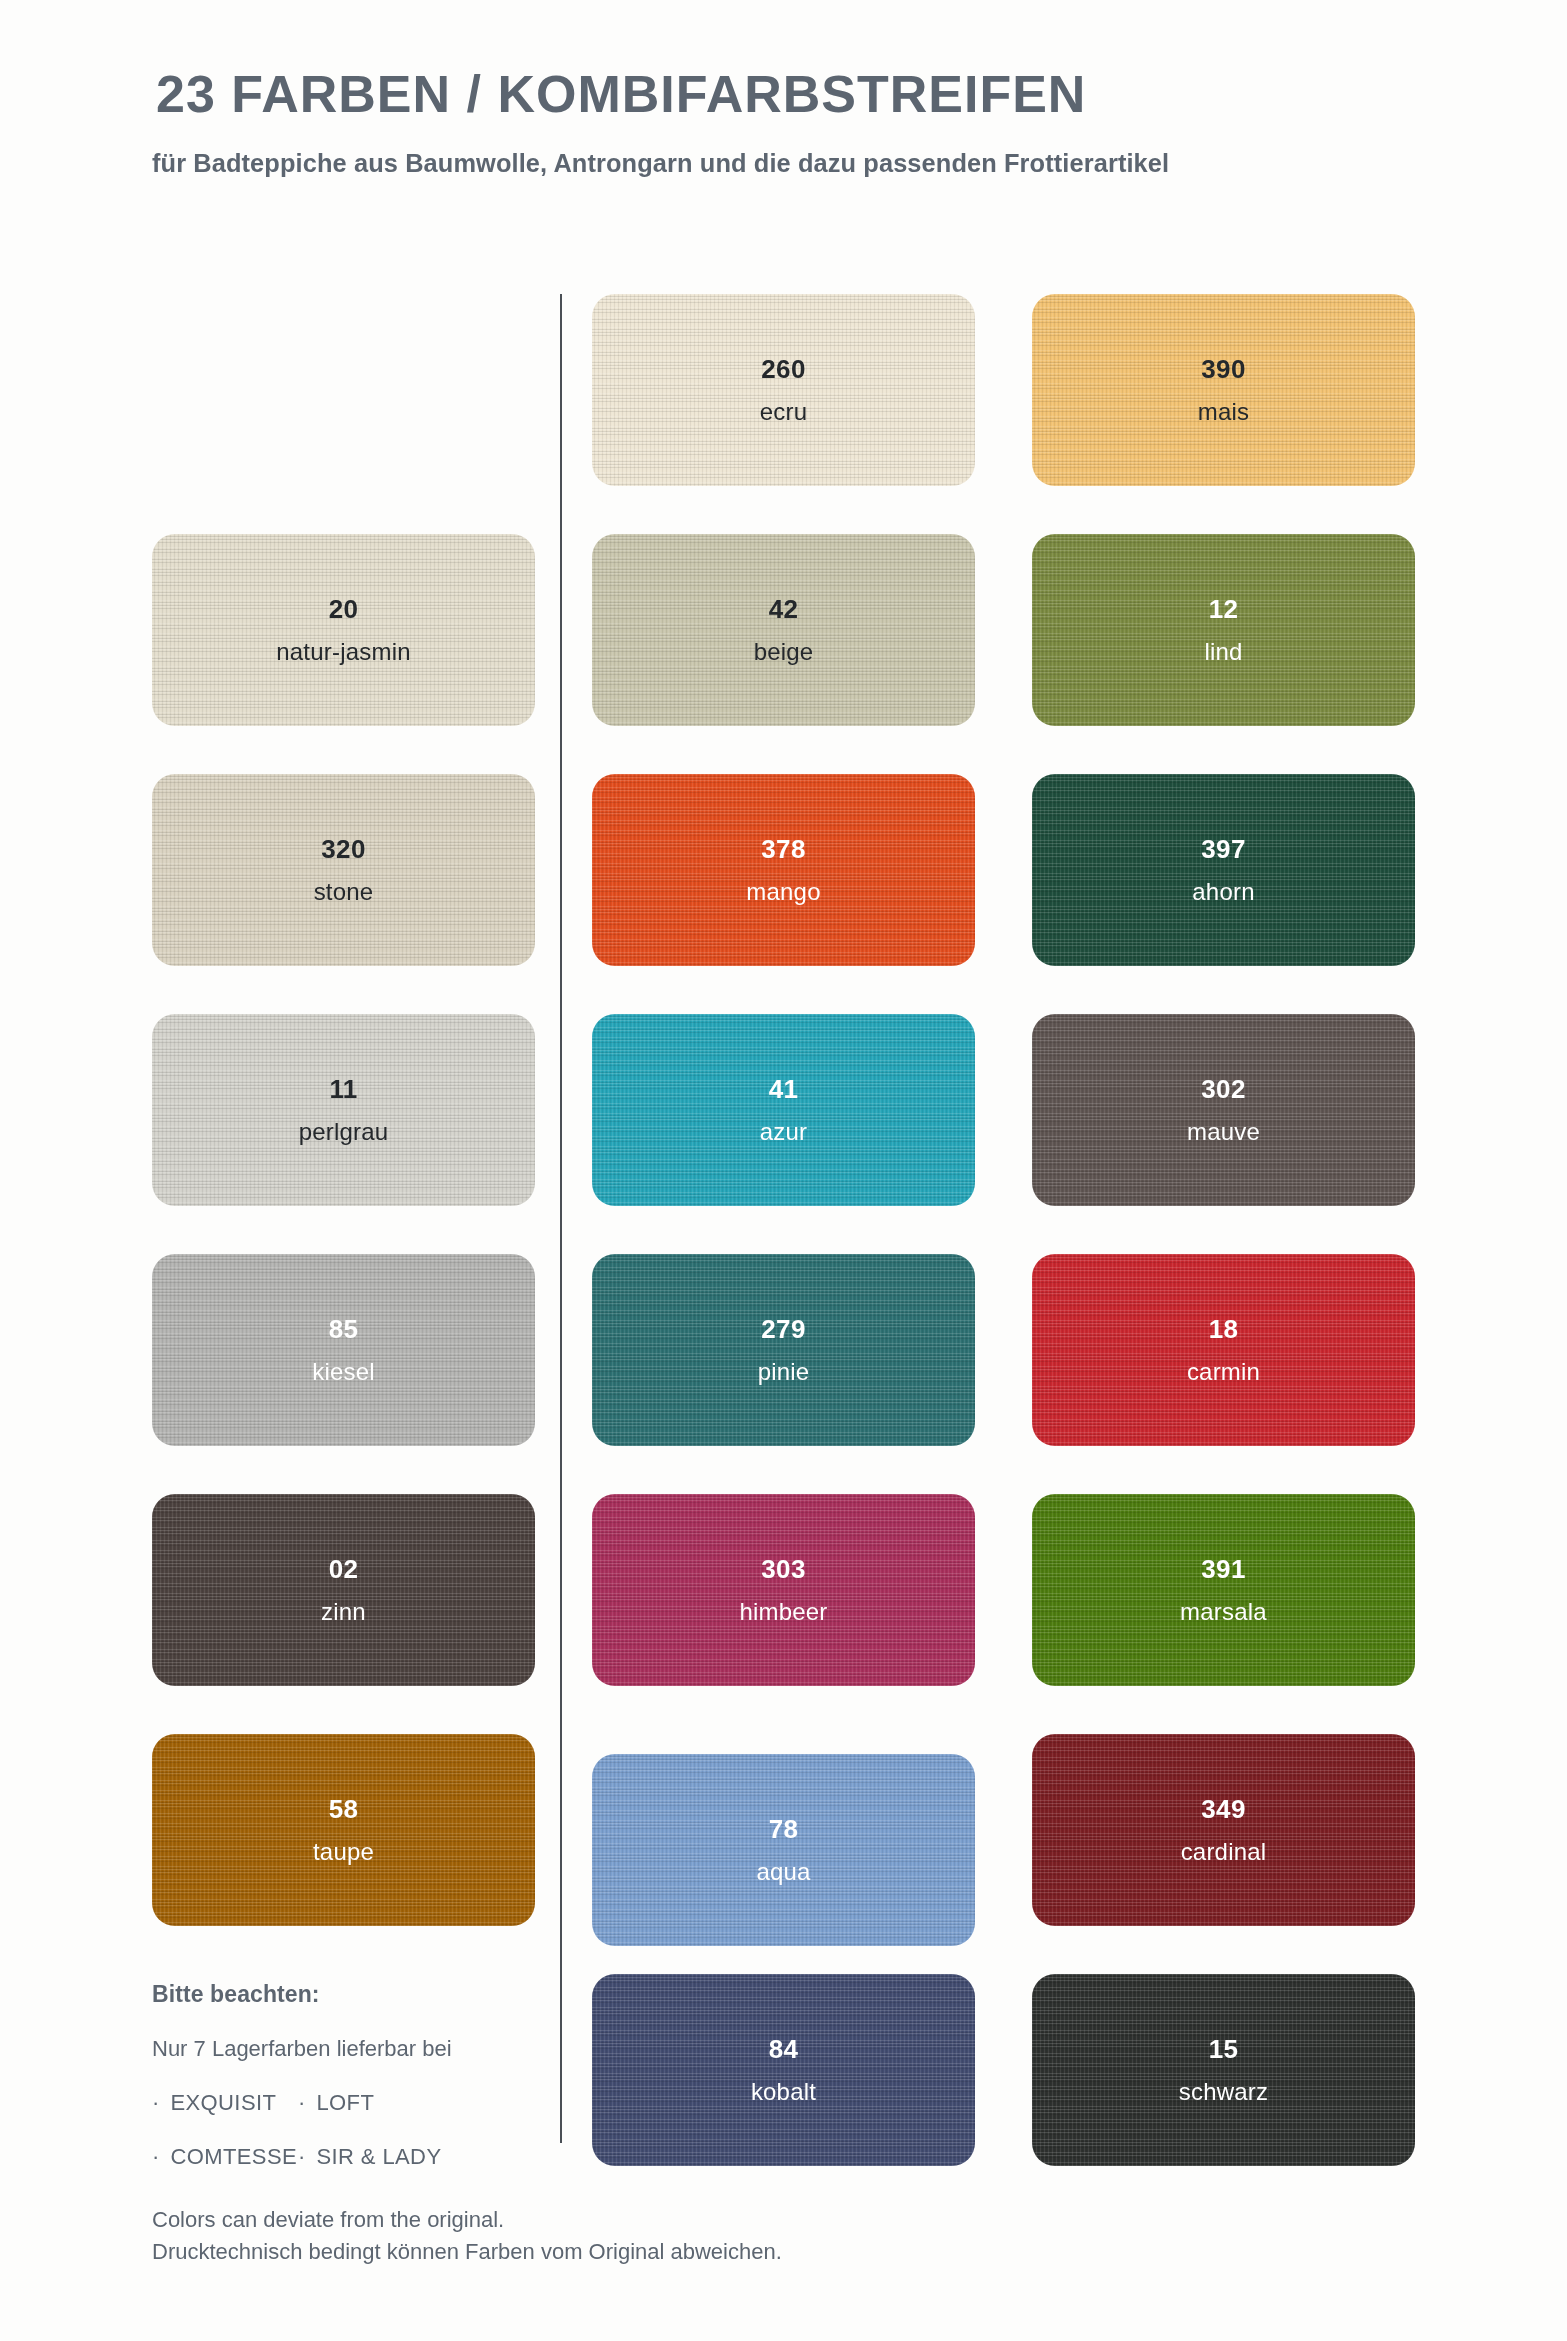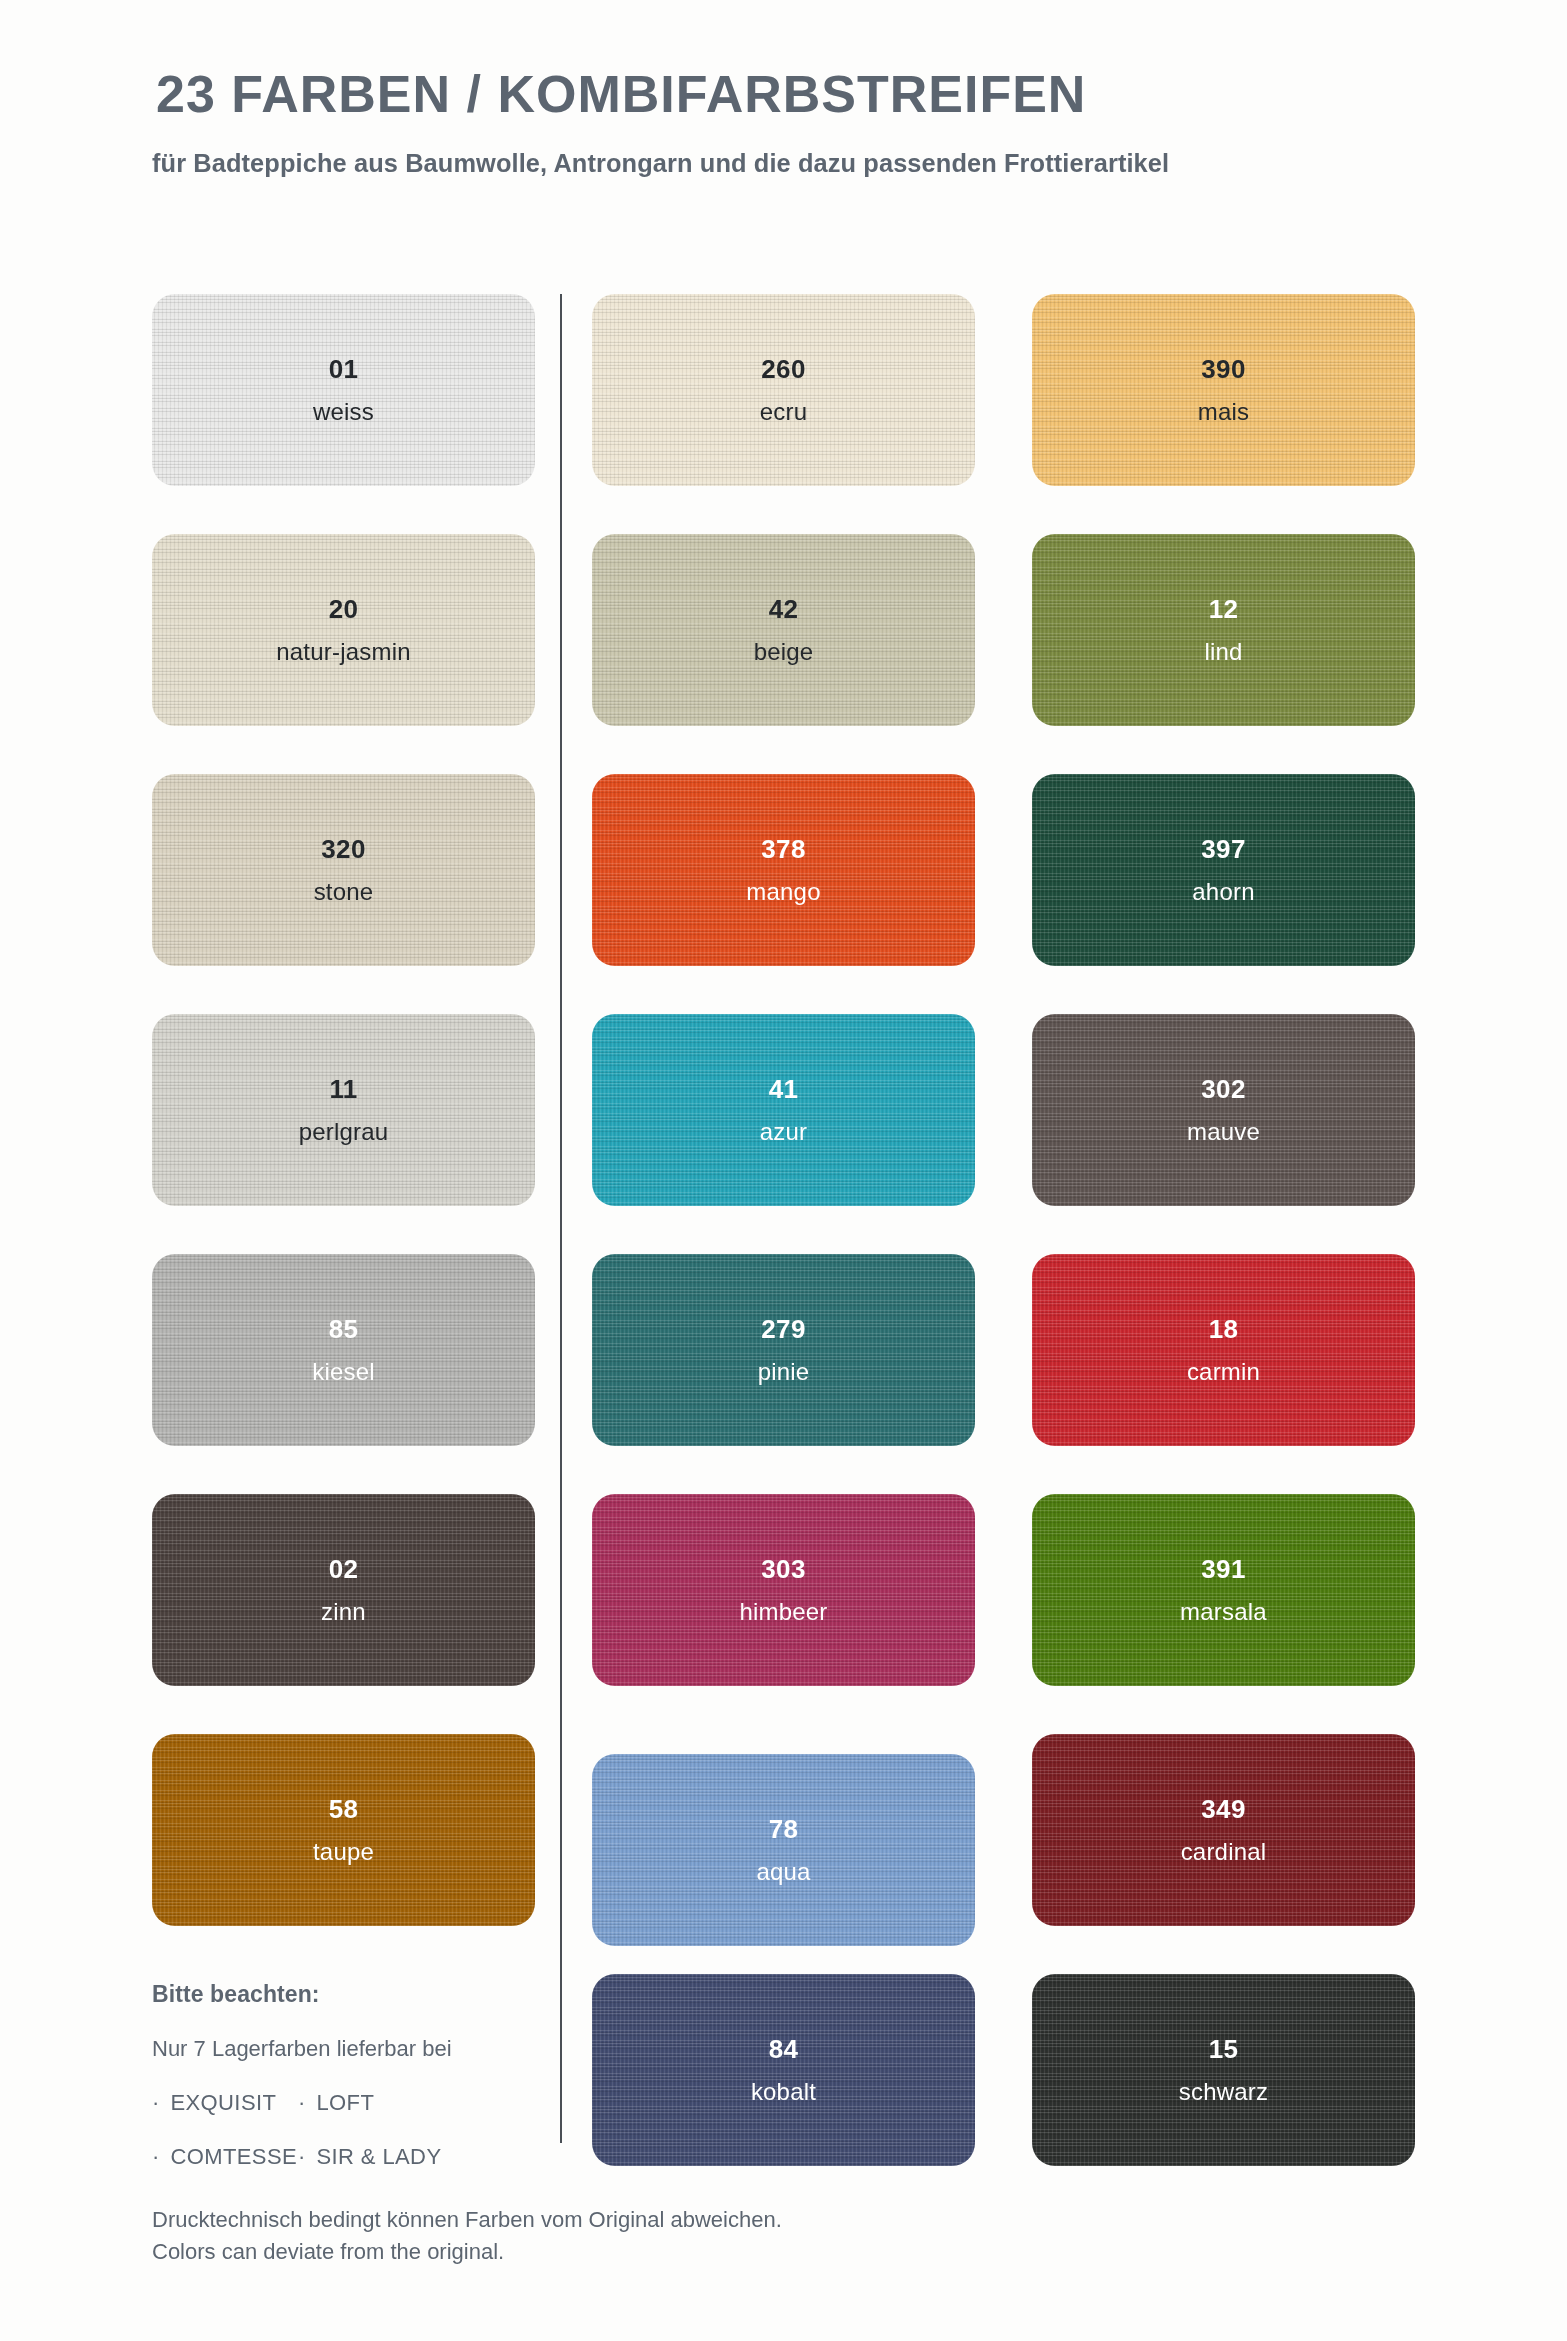--- a/index.html
+++ b/index.html
@@ -197,26 +197,20 @@
 
   <div class="header">
     <h1 class="title">23 FARBEN / KOMBIFARBSTREIFEN</h1>
     <p class="subtitle">für Badteppiche aus Baumwolle, Antrongarn und die dazu passenden Frottierartikel</p>
   </div>
 
   <div class="divider"></div>
 
   <div class="grid">
       <div class="row">
-        <div class="cell c1">
-          <div class="swatch light" style="background: rgb(232, 232, 231);">
-            <span class="code">01</span>
-            <span class="name">weiss</span>
-          </div>
-        </div>
         <div class="cell c2">
           <div class="swatch light" style="background: rgb(238, 230, 212);">
             <span class="code">260</span>
             <span class="name">ecru</span>
           </div>
         </div>
         <div class="cell c3">
           <div class="swatch light" style="background: rgb(242, 194, 114);">
             <span class="code">390</span>
             <span class="name">mais</span>
@@ -367,18 +361,18 @@
         <div class="cell c3">
           <div class="swatch dark" style="background: rgb(46, 49, 47);">
             <span class="code">15</span>
             <span class="name">schwarz</span>
           </div>
         </div>
       </div>
     </div>
 
   <div class="footer">
+    <p>Colors can deviate from the original.</p>
     <p>Drucktechnisch bedingt können Farben vom Original abweichen.</p>
-    <p>Colors can deviate from the original.</p>
   </div>
 
 </div>
 
 
 </body></html>

